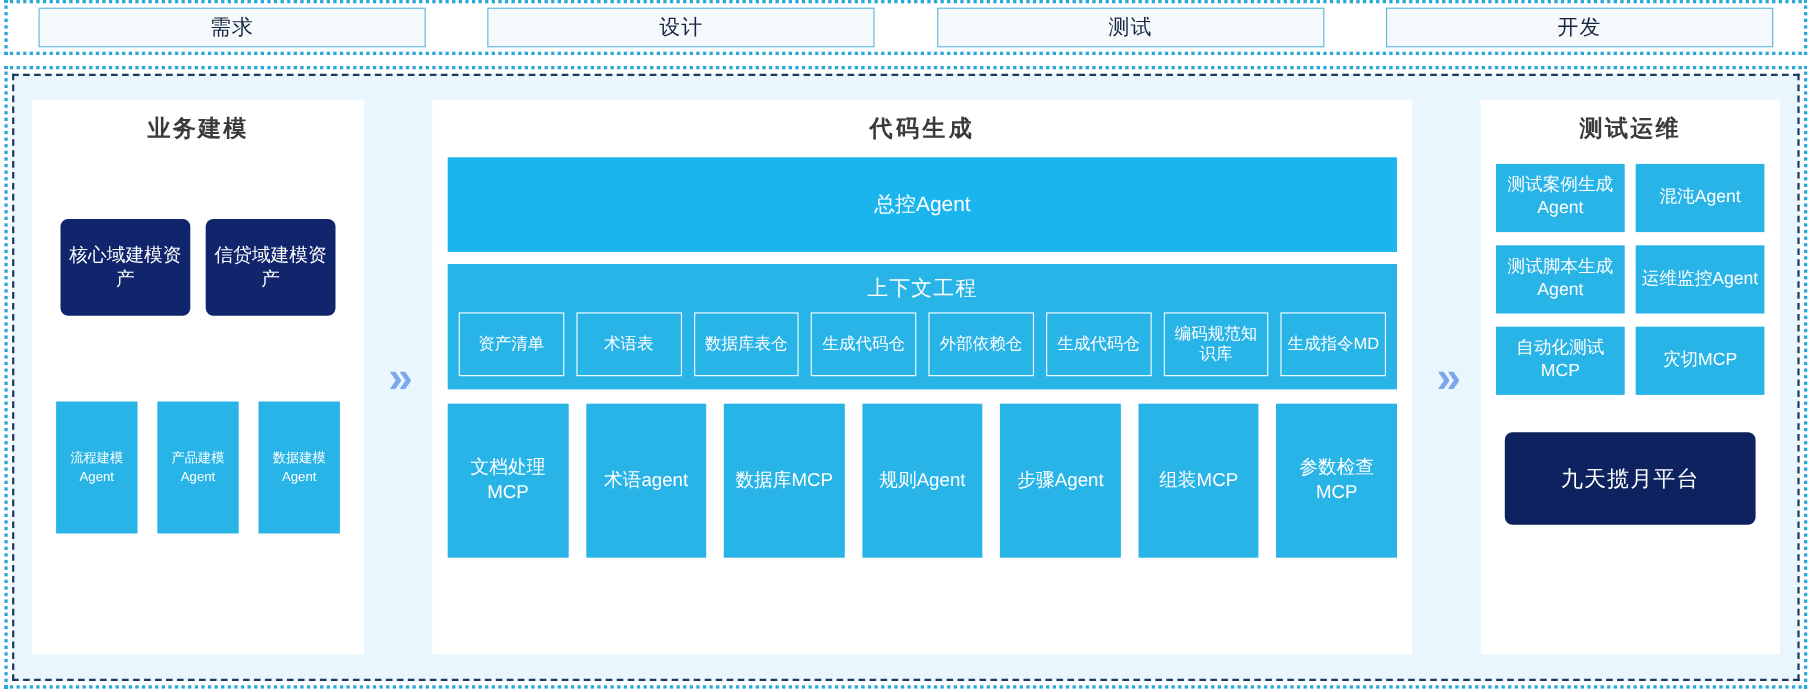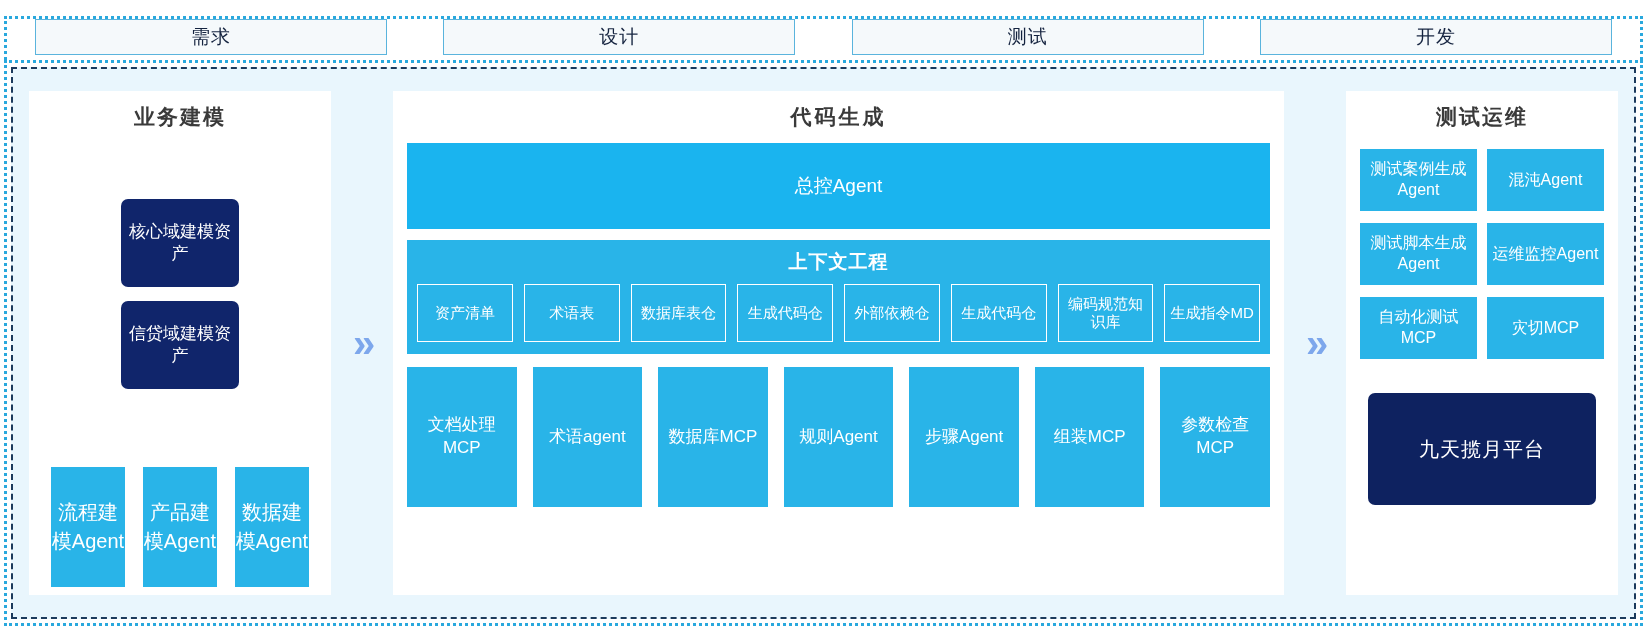--- a/index.html
+++ b/index.html
@@ -15,25 +15,26 @@
     position: relative;
     width: 1647px;
     height: 629px;
     background: #ffffff;
   }
 
   
   .phase-bar {
     position: absolute;
     left: 4px;
-    top: 16px;
+    top: 0;
     width: 1639px;
     height: 50px;
     border: 3px dotted #29a8dd;
     display: flex;
+    align-items: center;
     justify-content: space-between;
     padding: 0 28px;
     background: #ffffff;
   }
   .phase-chip {
     width: 352px;
     height: 36px;
     border: 1px solid #5ab4dd;
     background: #f5f9fb;
     color: #14233f;
@@ -99,21 +100,20 @@
 
   
   .panel-left {
     flex: 0 0 302px;
     height: 100%;
   }
   .left-assets {
     display: flex;
     gap: 14px;
     margin-top: 62px;
-    flex-direction: column;
   }
   .asset-box {
     width: 118px;
     height: 88px;
     background: #10256b;
     border-radius: 7px;
     color: #ffffff;
     font-size: 17px;
     line-height: 1.28;
     display: flex;
@@ -125,21 +125,21 @@
   .left-agents {
     display: flex;
     gap: 18px;
     margin-top: 78px;
   }
   .agent-tall {
     width: 74px;
     height: 120px;
     background: #29b4e8;
     color: #ffffff;
-    font-size: 20px;
+    font-size: 12px;
     line-height: 1.45;
     display: flex;
     align-items: center;
     justify-content: center;
     text-align: center;
   }
 
   
   .panel-center {
     flex: 1 1 auto;
@@ -166,21 +166,20 @@
     background: #29b4e8;
     margin-top: 11px;
     padding: 9px 10px 12px 10px;
   }
   .context-title {
     color: #ffffff;
     font-size: 19px;
     text-align: center;
     margin-bottom: 9px;
     letter-spacing: 1px;
-    font-weight: bold;
   }
   .context-row {
     display: flex;
     gap: 11px;
     justify-content: space-between;
   }
   .ctx-box {
     flex: 1 1 0;
     height: 58px;
     border: 1px solid #ffffff;
@@ -236,21 +235,21 @@
     font-size: 16px;
     line-height: 1.3;
     display: flex;
     align-items: center;
     justify-content: center;
     text-align: center;
     padding: 2px 4px;
   }
   .platform-box {
     width: 228px;
-    height: 112px;
+    height: 84px;
     background: #0e2260;
     border-radius: 7px;
     color: #ffffff;
     font-size: 20px;
     display: flex;
     align-items: center;
     justify-content: center;
     text-align: center;
     margin-top: 34px;
     letter-spacing: 1px;

